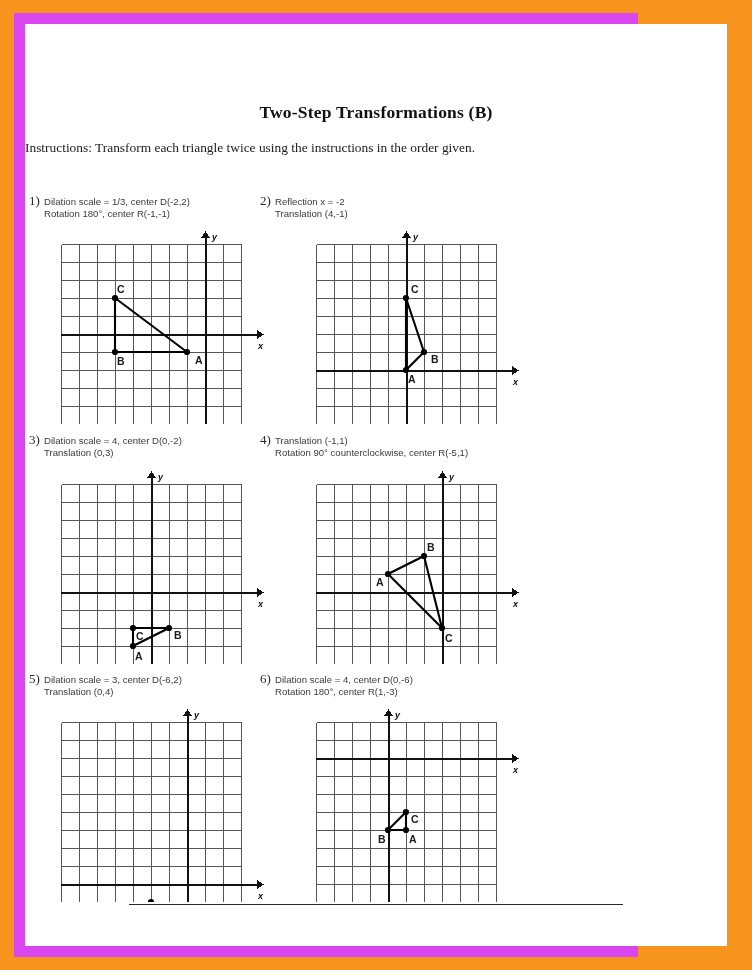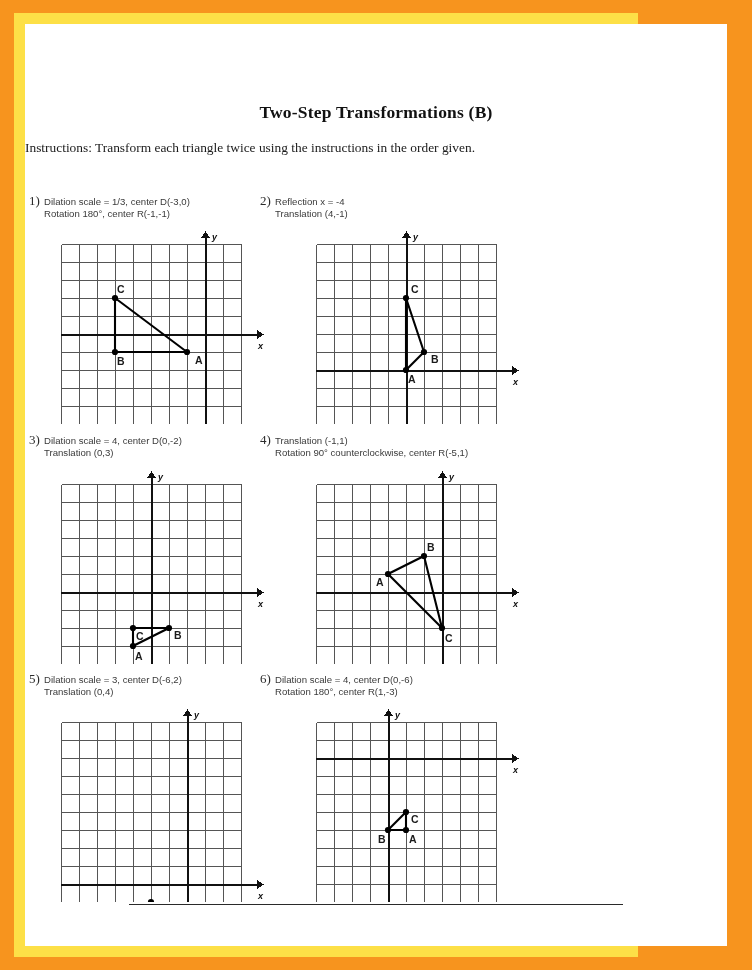--- a/index.html
+++ b/index.html
@@ -10,21 +10,21 @@
   body {
     width: 752px; height: 970px;
     background: #F7941E;
     font-family: "Liberation Serif", serif;
     overflow: hidden;
   }
   #page-frame {
     position: absolute;
     left: 14px; top: 13px;
     width: 624px; height: 944px;
-    background: #fde047;
+    background: #d946ef;
   }
   #sheet {
     position: absolute;
     left: 11px; top: 11px;
     width: 702px; height: 922px;
     background: #ffffff;
   }
 
   
   #doc-title {
@@ -104,21 +104,21 @@
   <div id="sheet">
 
     <div id="doc-title">Two-Step Transformations (B)</div>
     <div class="instr-line" id="instr-1">Instructions: Transform each triangle twice using the instructions in the order given.</div>
 
     <div id="problems-container">
         <div class="problem" style="left: 4px; top: 172px;">
           <div class="prob-head">
             <span class="prob-num">1)</span>
             <div class="prob-steps">
-              <div>Dilation scale = 1/3, center D(-3,0)</div>
+              <div>Dilation scale = 1/3, center D(-2,2)</div>
               <div>Rotation 180°, center R(-1,-1)</div>
             </div>
           </div>
           <div class="grid-wrap" style="left: 32px; top: 34px;">
             <svg width="206" height="194" viewBox="0 0 206 194">
               <g stroke="#555555" stroke-width="1" shape-rendering="crispEdges">
                 <line x1="0.5" y1="14.5" x2="0.5" y2="194.5"></line>
                 <line x1="18.5" y1="14.5" x2="18.5" y2="194.5"></line>
                 <line x1="36.5" y1="14.5" x2="36.5" y2="194.5"></line>
                 <line x1="54.5" y1="14.5" x2="54.5" y2="194.5"></line>
@@ -160,21 +160,21 @@
               <text x="56" y="135" font-size="10.5" font-family="&quot;Liberation Sans&quot;, sans-serif" font-weight="bold" fill="#1a1a1a" stroke="none">B</text>
               <circle cx="54" cy="68" r="3.1" fill="#000"></circle>
               <text x="56" y="63" font-size="10.5" font-family="&quot;Liberation Sans&quot;, sans-serif" font-weight="bold" fill="#1a1a1a" stroke="none">C</text>
             </svg>
           </div>
         </div>
         <div class="problem" style="left: 235px; top: 172px;">
           <div class="prob-head">
             <span class="prob-num">2)</span>
             <div class="prob-steps">
-              <div>Reflection x = -4</div>
+              <div>Reflection x = -2</div>
               <div>Translation (4,-1)</div>
             </div>
           </div>
           <div class="grid-wrap" style="left: 56px; top: 34px;">
             <svg width="206" height="194" viewBox="0 0 206 194">
               <g stroke="#555555" stroke-width="1" shape-rendering="crispEdges">
                 <line x1="0.5" y1="14.5" x2="0.5" y2="194.5"></line>
                 <line x1="18.5" y1="14.5" x2="18.5" y2="194.5"></line>
                 <line x1="36.5" y1="14.5" x2="36.5" y2="194.5"></line>
                 <line x1="54.5" y1="14.5" x2="54.5" y2="194.5"></line>

